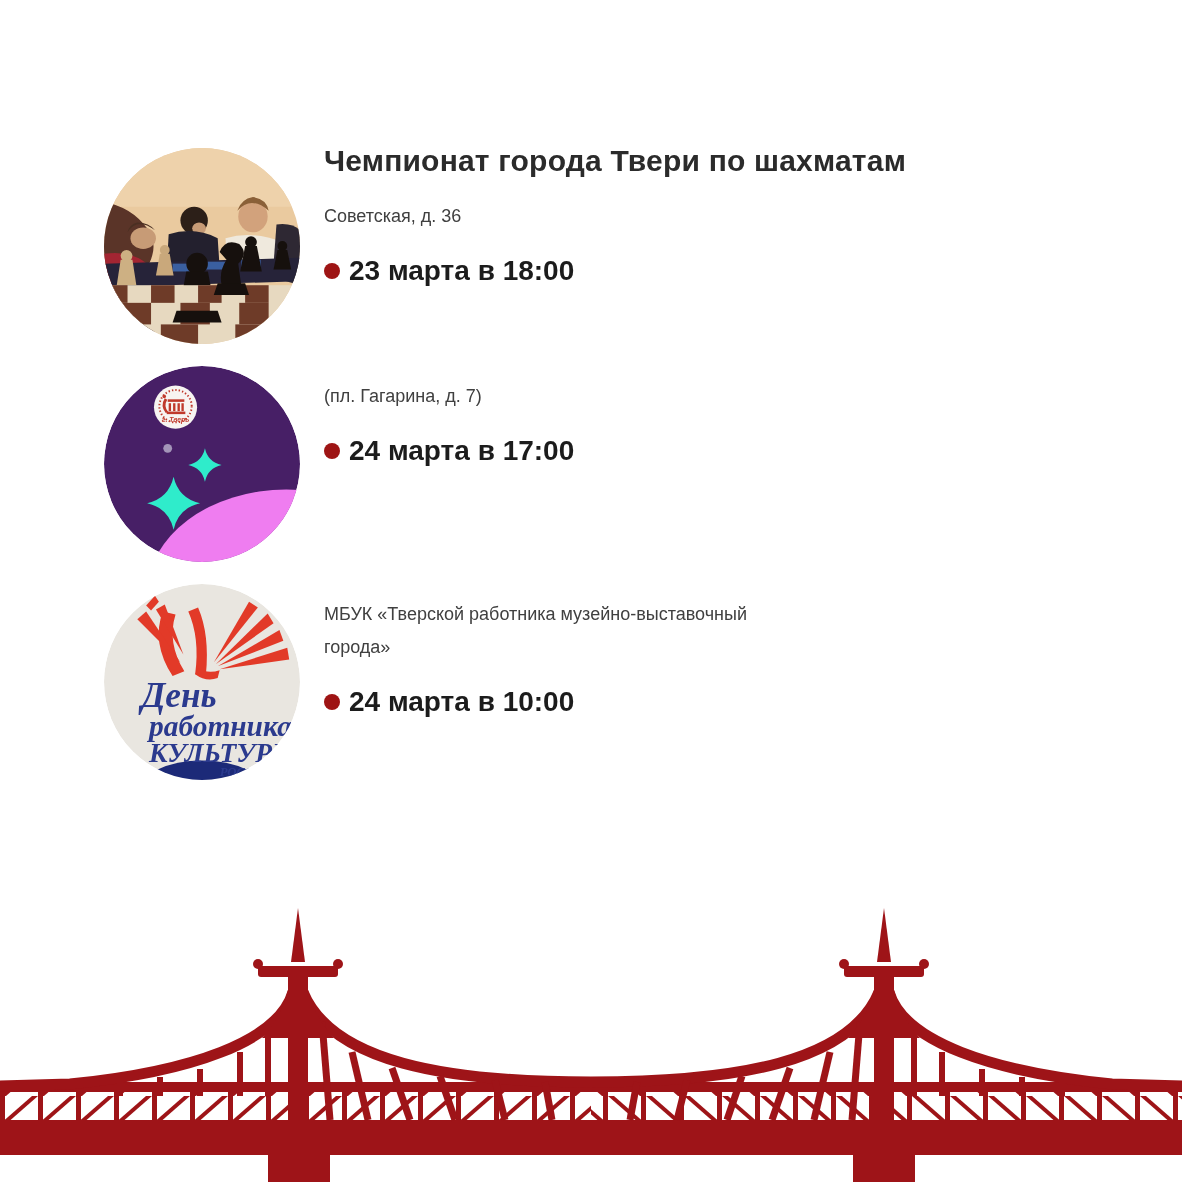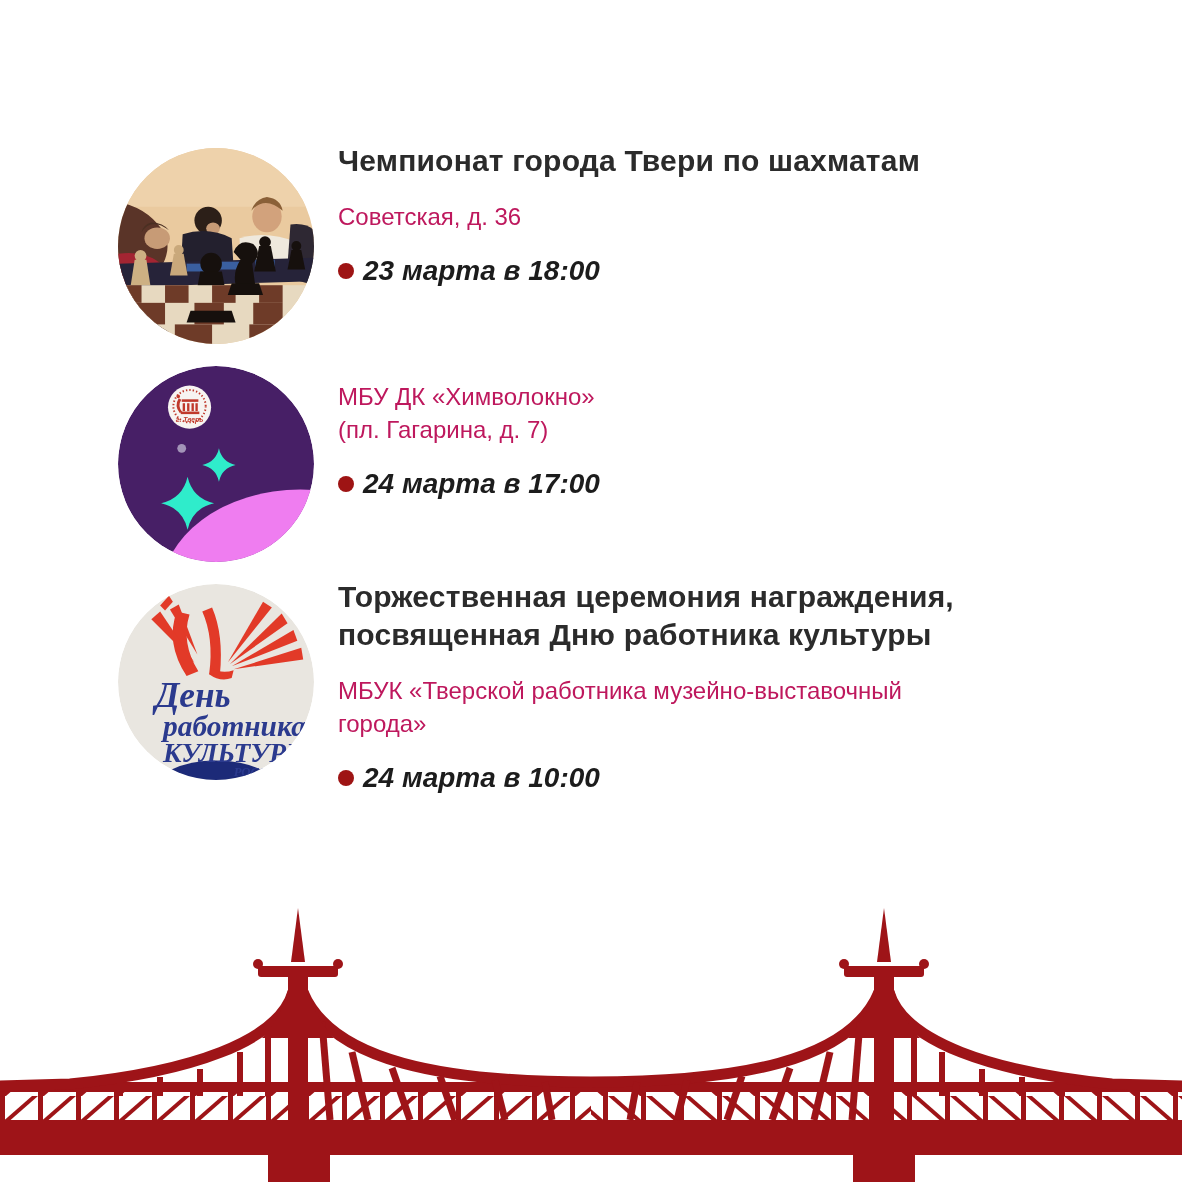--- a/index.html
+++ b/index.html
@@ -5,21 +5,21 @@
   * { margin:0; padding:0; box-sizing:border-box; }
   html,body { width:1182px; height:1182px; }
   body {
     position:relative;
     background:#ffffff;
     font-family:"Liberation Sans", sans-serif;
     overflow:hidden;
   }
   .event-list {
     position:absolute;
-    left:118px; top:148px;
+    left:104px; top:148px;
     display:flex;
     flex-direction:column;
     gap:22px;
   }
   .event {
     display:flex;
     gap:24px;
     min-height:196px;
   }
   .avatar {
@@ -34,31 +34,30 @@
   .title-line {
     font-size:30px;
     font-weight:700;
     color:#2b2b2b;
     line-height:38px;
     letter-spacing:0.2px;
     white-space:nowrap;
   }
   .venue { margin-top:20px; }
   .venue-line {
-    font-size:24px;
-    color:#be185d;
+    font-size:18px;
+    color:#404040;
     line-height:33px;
     white-space:nowrap;
   }
   .date-row {
     margin-top:22px;
     display:flex;
     align-items:center;
     gap:9px;
-    font-style:italic;
   }
   .bullet {
     width:16px; height:16px;
     border-radius:50%;
     background:#9e1414;
     flex-shrink:0;
   }
   .date-text {
     font-size:28px;
     font-weight:700;
@@ -174,21 +173,20 @@
           <rect x="79" y="38" width="2.4" height="8"></rect>
           <rect x="64" y="46.5" width="19" height="2.6"></rect>
           <path d="M63 48 Q57 41 62 33 L64.5 34.5 Q60.5 41 65.5 47 Z"></path>
           <circle cx="61.5" cy="31" r="1.8"></circle>
         </g>
         <text x="73" y="57.5" text-anchor="middle" font-size="7" font-weight="bold" fill="#c0392b" font-family="Liberation Sans, sans-serif">г. Тверь</text>
       </svg>
     </div>
     <div class="details">
       <div class="venue">
-        <div class="venue-line">МБУ ДК «Химволокно»</div>
         <div class="venue-line">(пл. Гагарина, д. 7)</div>
       </div>
       <div class="date-row">
         <span class="bullet"></span>
         <span class="date-text">24 марта в 17:00</span>
       </div>
     </div>
   </div>
 
   <div class="event">
@@ -211,24 +209,20 @@
         </g>
         <g font-family="Liberation Serif, serif" font-weight="bold" fill="#2b3a8e">
           <text x="38" y="126" font-size="36">День</text>
           <text x="46" y="155" font-size="30">работника</text>
           <text x="46" y="182" font-size="28">КУЛЬТУРЫ</text>
           <text x="118" y="196" font-size="13">РОССИИ</text>
         </g>
       </svg>
     </div>
     <div class="details">
-      <div class="title">
-        <div class="title-line">Торжественная церемония награждения,</div>
-        <div class="title-line">посвященная Дню работника культуры</div>
-      </div>
       <div class="venue">
         <div class="venue-line">МБУК «Тверской работника музейно-выставочный</div>
         <div class="venue-line">города»</div>
       </div>
       <div class="date-row">
         <span class="bullet"></span>
         <span class="date-text">24 марта в 10:00</span>
       </div>
     </div>
   </div>

